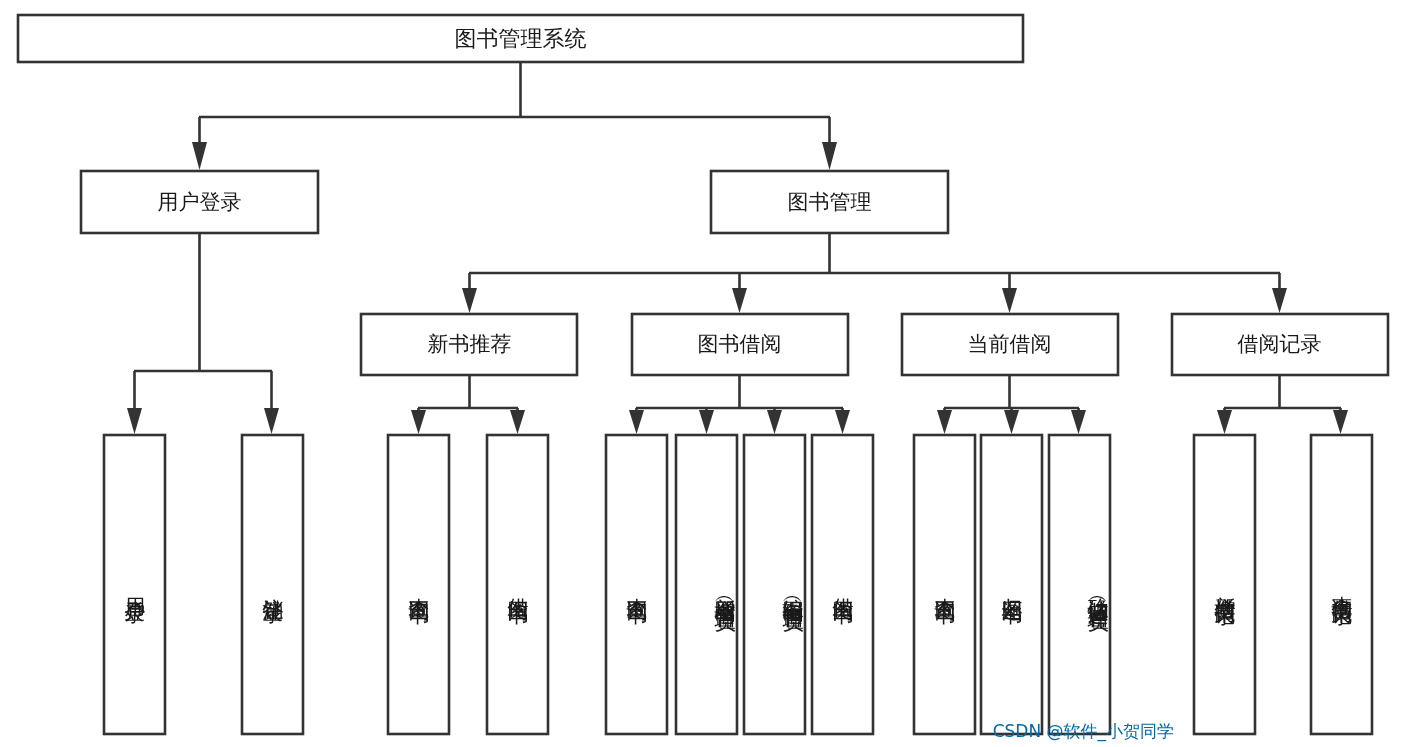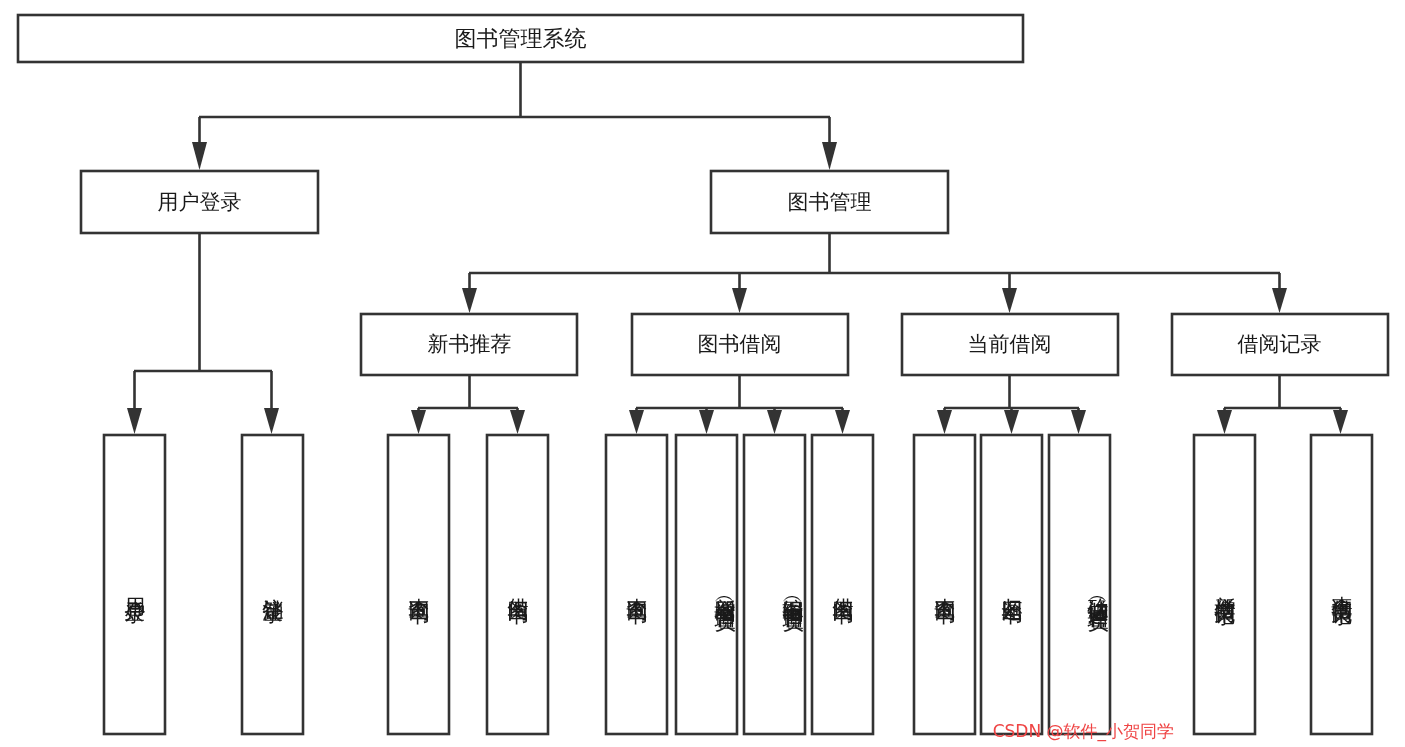--- a/index.html
+++ b/index.html
@@ -70,21 +70,21 @@
     justify-content: center;
     white-space: nowrap;
     pointer-events: none;
   }
   .watermark {
     position: absolute;
     right: 10px;
     bottom: 4px;
     font-family: "DejaVu Sans", "Liberation Sans", sans-serif;
     font-size: 17px;
-    color: #ef4444;
+    color: #0369a1;
     white-space: nowrap;
     pointer-events: none;
   }
 </style>
 </head>
 <body>
 
 <div id="diagram-root">
 
   <svg class="flow" viewBox="0 0 1405 747">

